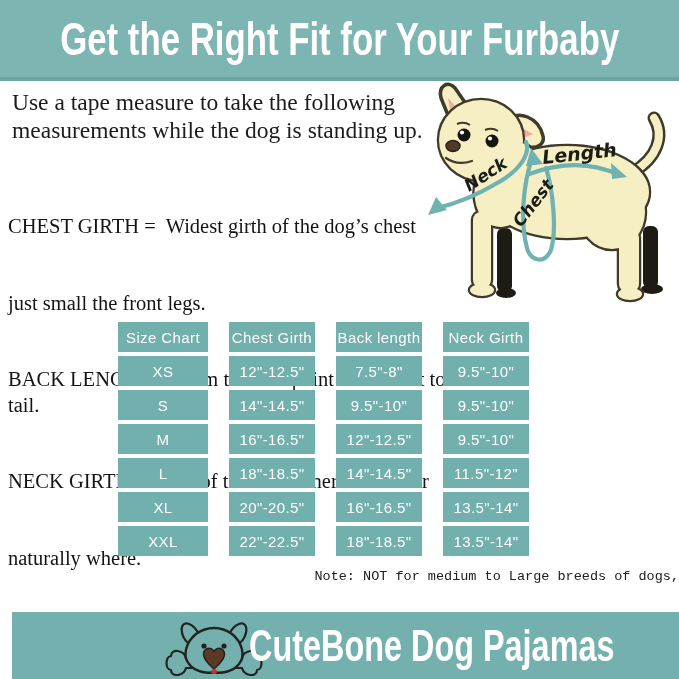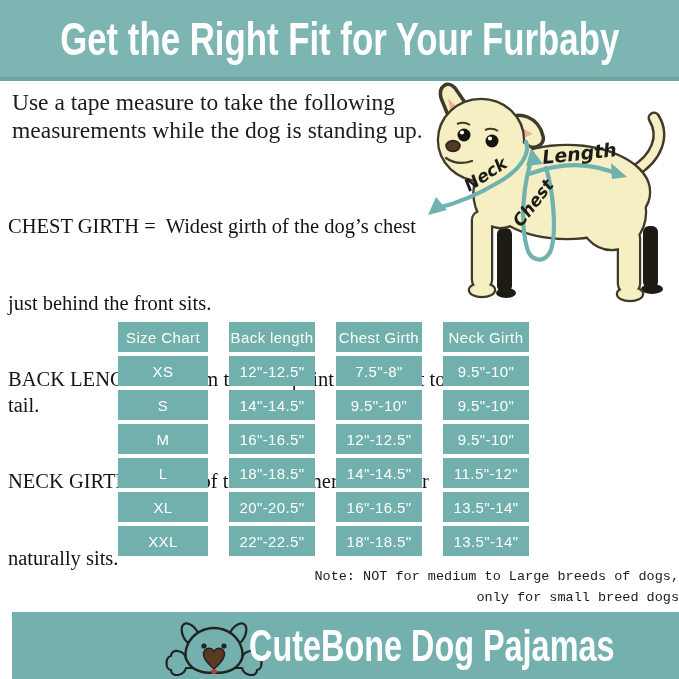--- a/index.html
+++ b/index.html
@@ -55,24 +55,24 @@
     <h1>Get the Right Fit for Your Furbaby</h1>
   </div>
 
   <div class="intro">
     <div>Use a tape measure to take the following</div>
     <div>measurements while the dog is standing up.</div>
   </div>
 
   <div class="defs">
     <div>CHEST GIRTH =  Widest girth of the dog’s chest</div>
-    <div>just behind the front sits.</div>
+    <div>just small the front legs.</div>
     <div>BACK LENGTH = From the “V” point of the vest to the tail.</div>
     <div>NECK GIRTH = Girth of the neck where the collar</div>
-    <div>naturally sits.</div>
+    <div>naturally where.</div>
   </div>
 
   <div class="dog">
     <svg width="250" height="225" viewBox="0 0 250 225">
 
       <g>
         <path d="M 206,92 C 230,78 238,56 227,38" fill="none" stroke="#3f3a2a" stroke-width="13" stroke-linecap="round"></path>
         <path d="M 206,92 C 230,78 238,56 227,38" fill="none" stroke="#f6efc4" stroke-width="8" stroke-linecap="round"></path>
       </g>
 
@@ -135,22 +135,22 @@
       </g>
 
       <text class="diagram-label" font-size="17" transform="translate(42,112) rotate(-33)">Neck</text>
       <text class="diagram-label" font-size="19" transform="translate(116,84) rotate(-6)">Length</text>
       <text class="diagram-label" font-size="17" transform="translate(94,148) rotate(-52)">Chest</text>
     </svg>
   </div>
 
   <div class="size-table">
     <div class="cell">Size Chart</div>
+    <div class="cell">Chest Girth</div>
     <div class="cell">Back length</div>
-    <div class="cell">Chest Girth</div>
     <div class="cell">Neck Girth</div>
 
     <div class="cell">XS</div>
     <div class="cell">12"-12.5"</div>
     <div class="cell">7.5"-8"</div>
     <div class="cell">9.5"-10"</div>
 
     <div class="cell">S</div>
     <div class="cell">14"-14.5"</div>
     <div class="cell">9.5"-10"</div>
@@ -172,21 +172,20 @@
     <div class="cell">13.5"-14"</div>
 
     <div class="cell">XXL</div>
     <div class="cell">22"-22.5"</div>
     <div class="cell">18"-18.5"</div>
     <div class="cell">13.5"-14"</div>
   </div>
 
   <div class="note">
     <div>Note: NOT for medium to Large breeds of dogs,</div>
-    <div>only for small breed dogs</div>
   </div>
 
   <div class="footer">
     <svg class="logo" width="104" height="62" viewBox="0 0 104 62">
 
       <path d="M 22,44 C 20,36 7,34 7,42 C 1,42 1,56 7,56 C 7,64 20,62 22,54 L 78,54 C 80,62 93,64 93,56 C 99,56 99,42 93,42 C 93,34 80,36 78,44 Z" fill="#74b1ae" stroke="#222222" stroke-width="2.2" stroke-linejoin="round"></path>
 
       <path d="M 36,22 C 26,2 12,8 20,24 C 24,31 30,33 36,28 Z" fill="#74b1ae" stroke="#222222" stroke-width="2.2"></path>
       <path d="M 64,22 C 74,2 88,8 80,24 C 76,31 70,33 64,28 Z" fill="#74b1ae" stroke="#222222" stroke-width="2.2"></path>
 

